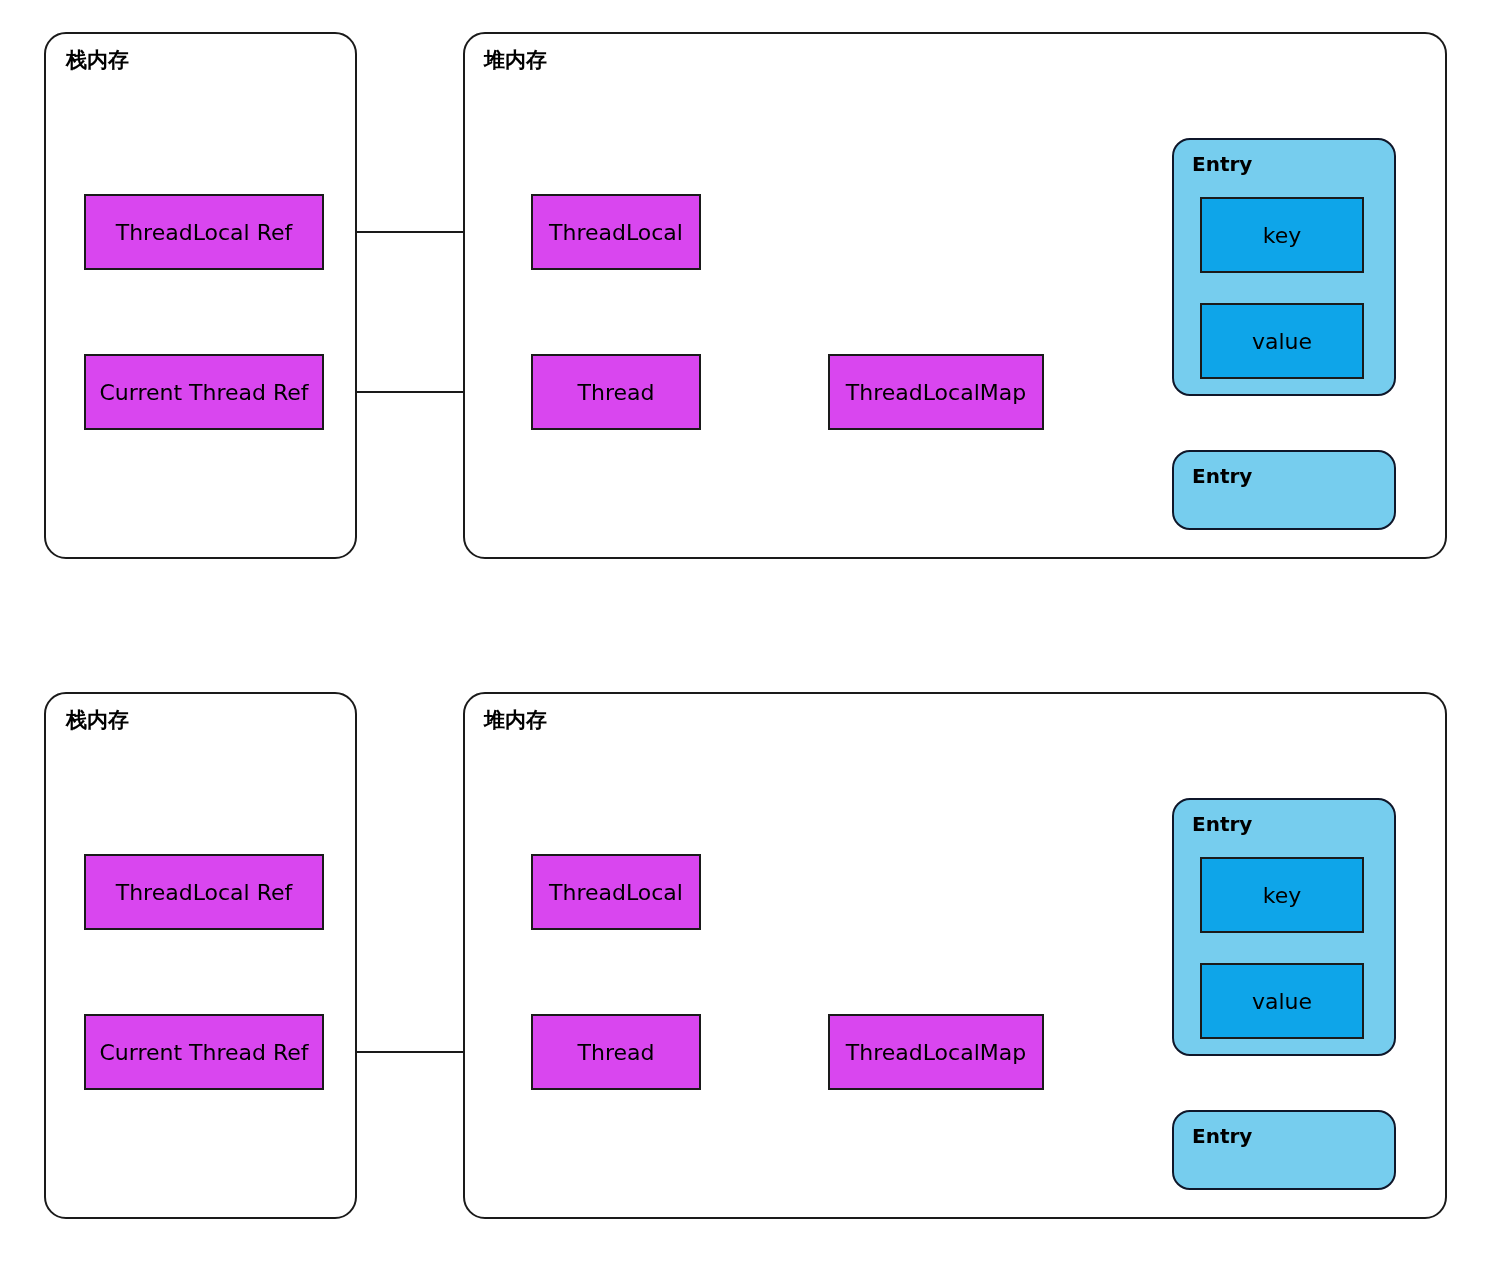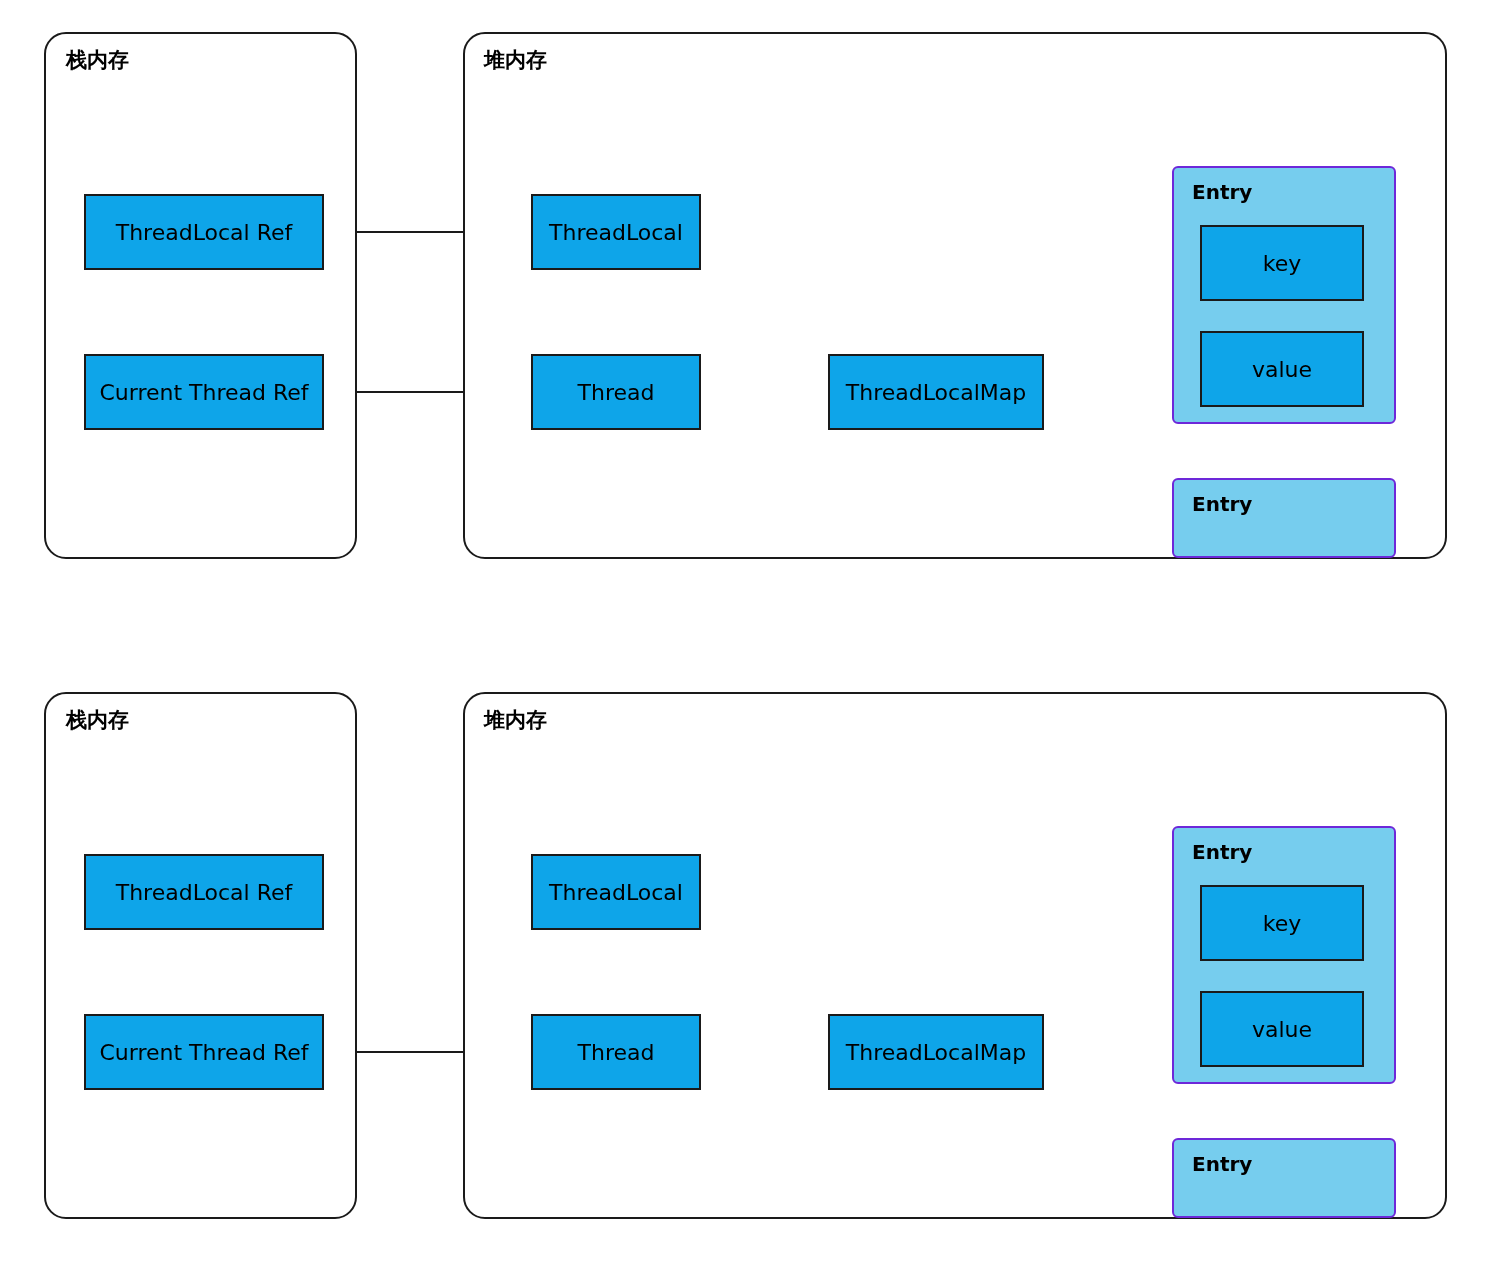--- a/index.html
+++ b/index.html
@@ -41,35 +41,34 @@
     font-size: 21px;
     font-weight: bold;
     color: #000000;
     line-height: 1;
     white-space: nowrap;
   }
   .node {
     position: absolute;
     box-sizing: border-box;
     border: 2px solid #1a1a1a;
-    background: #0ea5e9;
+    background: #d946ef;
     display: flex;
     align-items: center;
     justify-content: center;
     font-size: 22px;
     color: #000000;
     white-space: nowrap;
   }
   .entry-box {
     position: absolute;
     box-sizing: border-box;
-    border: 2px solid #6d28d9;
-    border-radius: 6px;
+    border: 2px solid #0f172a;
+    border-radius: 18px;
     background: #76CDEE;
-    margin-top: 28px;
   }
   .entry-label {
     position: absolute;
     left: 18px;
     top: 14px;
     font-size: 20px;
     font-weight: bold;
     color: #000000;
     line-height: 1;
     white-space: nowrap;

